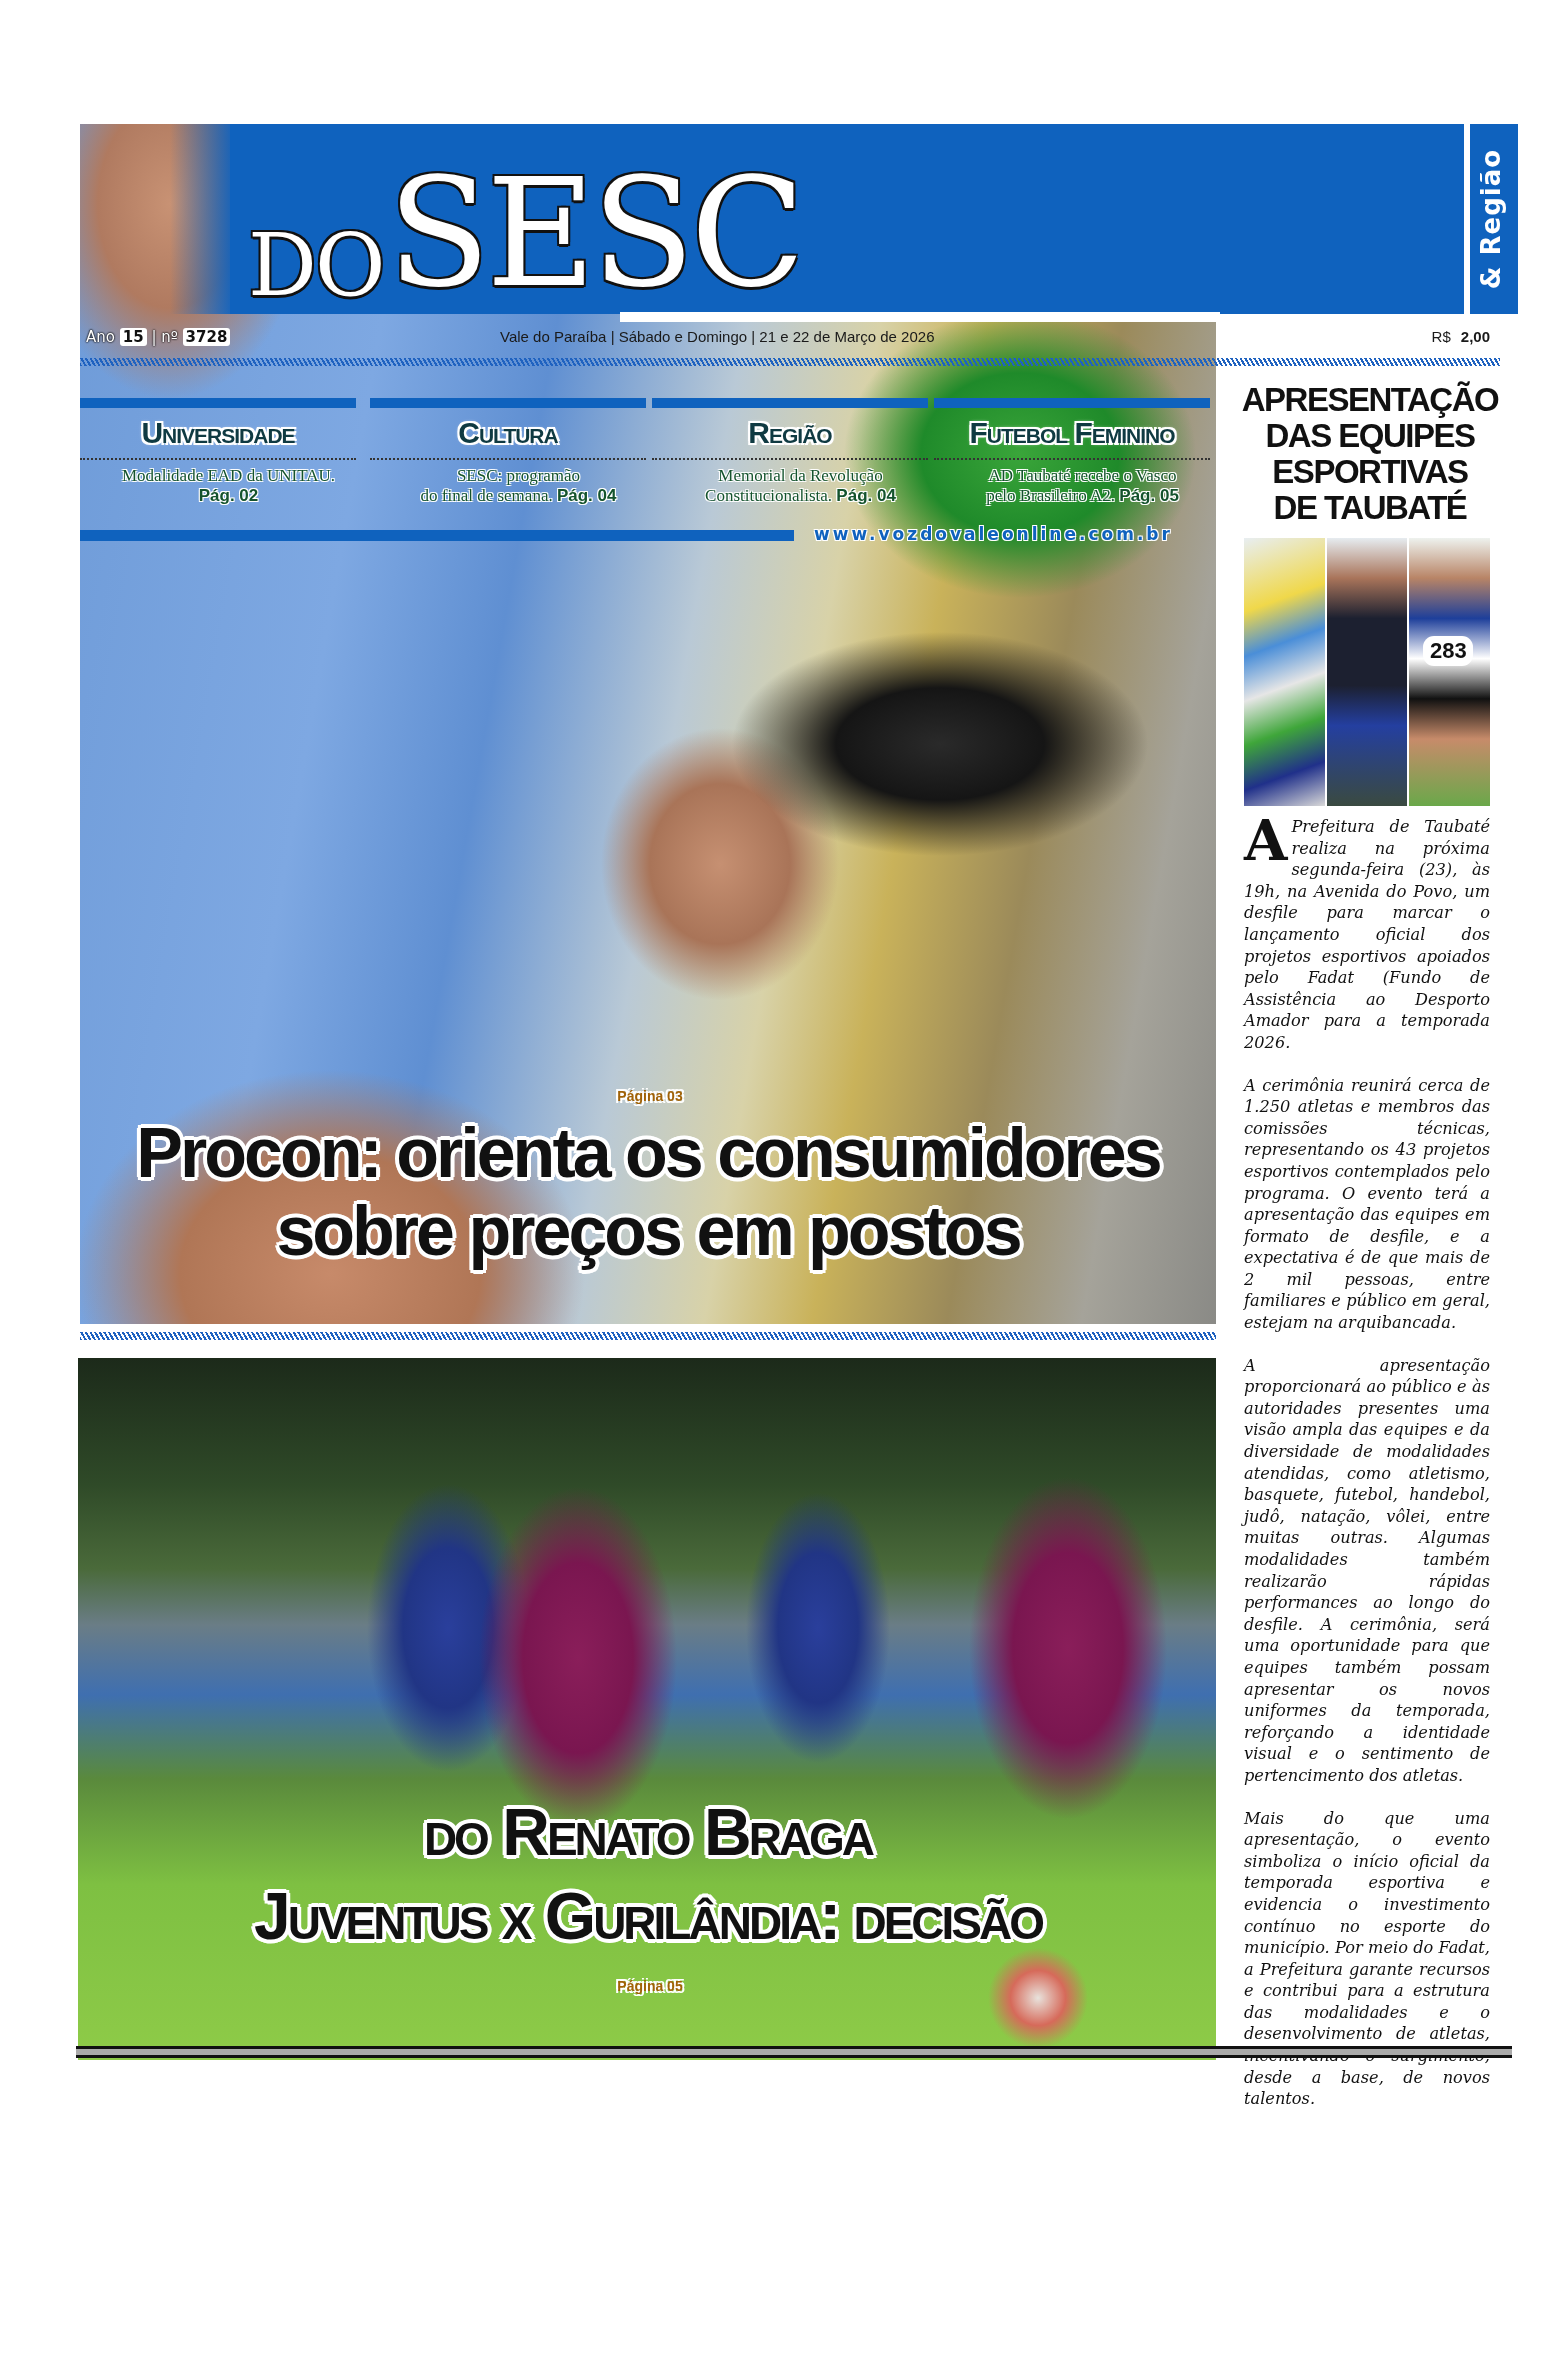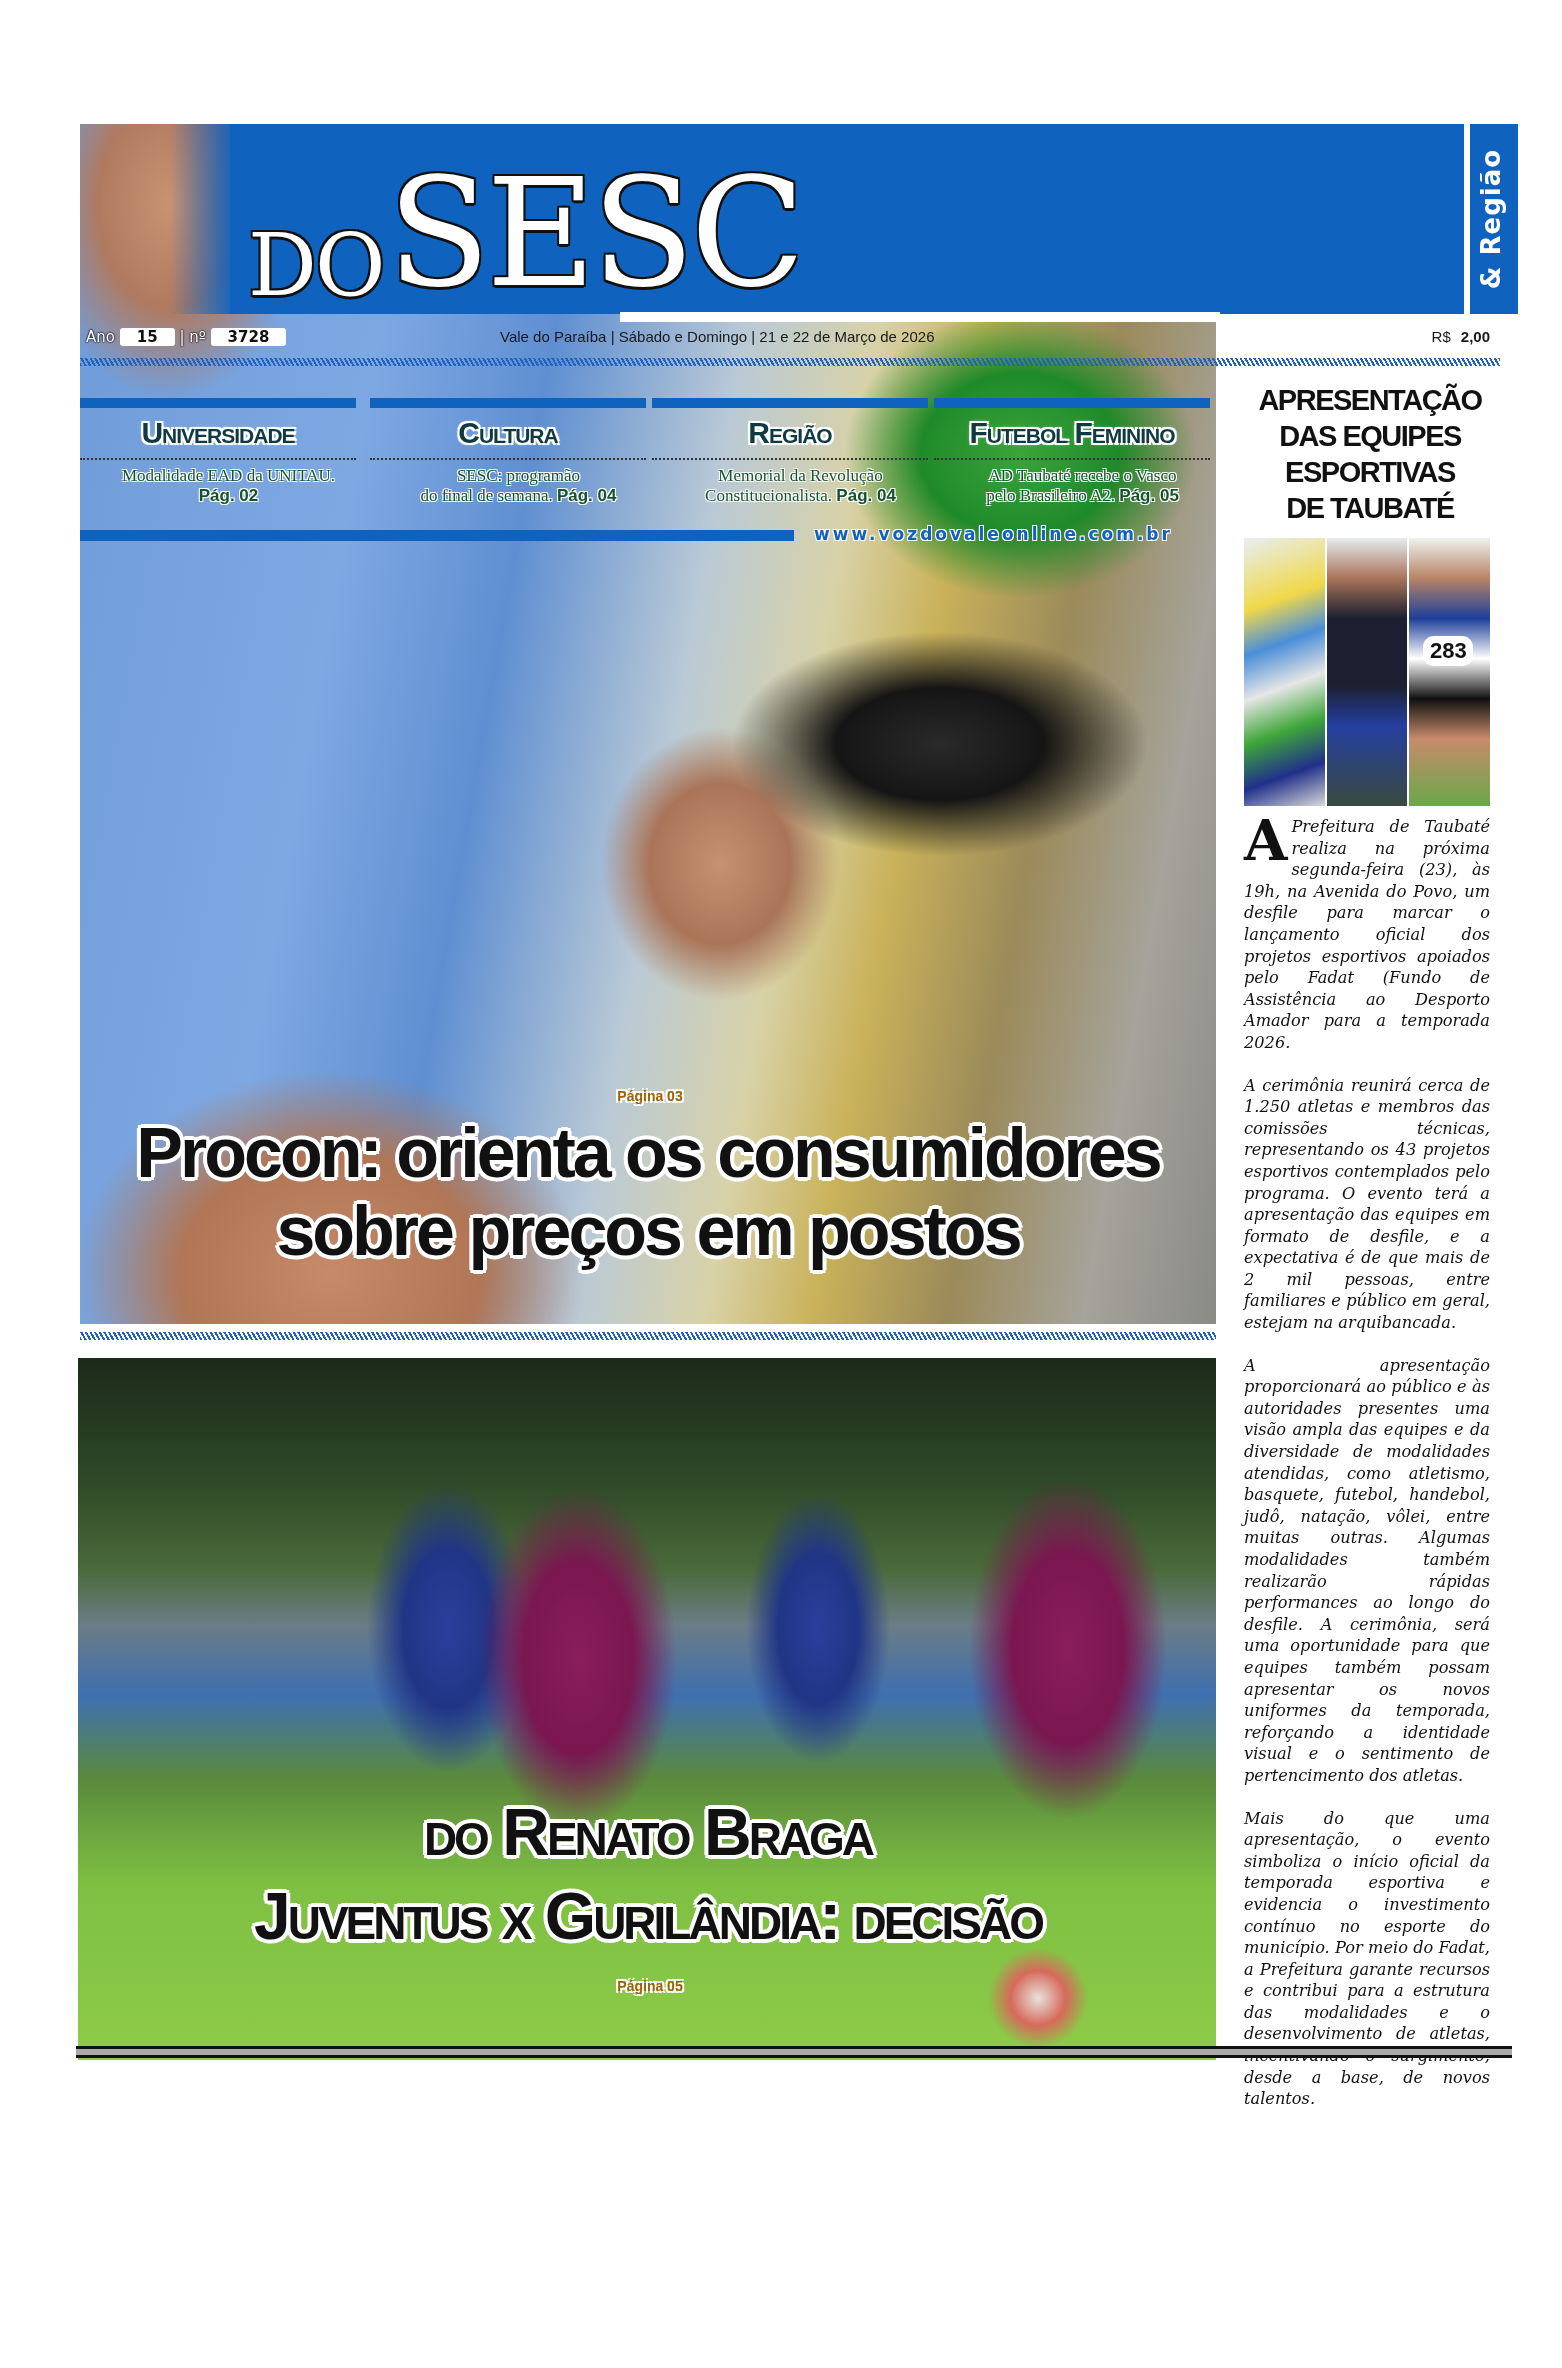--- a/index.html
+++ b/index.html
@@ -23,21 +23,21 @@
     font-family:"DejaVu Serif",serif;color:#ffffff;line-height:1;
     text-shadow:-2px -2px 0 #111,2px -2px 0 #111,-2px 2px 0 #111,2px 2px 0 #111,0 3px 0 #111;}
   #masthead-title .big{font-size:150px;letter-spacing:-4px;}
   #masthead-title .small{font-size:86px;letter-spacing:-2px;margin:0 4px 0 12px;}
   #regiao-tab{left:1464px;top:124px;width:48px;height:190px;background:#0f62be;border-left:6px solid #ffffff;}
   #regiao-text{left:1464px;top:124px;width:54px;height:190px;display:flex;align-items:center;justify-content:center;}
   #regiao-text span{display:block;transform:rotate(-90deg);white-space:nowrap;color:#ffffff;font-weight:bold;font-size:26px;font-family:"DejaVu Sans",sans-serif;letter-spacing:1px;}
 
   #info-line{left:80px;top:326px;width:1432px;height:26px;font-size:15px;color:#1a1a1a;}
   #issue-info{left:6px;top:2px;color:#ffffff;font-size:15px;text-shadow:0 0 2px #000,0 0 2px #000;}
-  #issue-info b{background:#fff;color:#111;padding:0 17px;border-radius:3px;text-shadow:none;font-weight:bold;}
+  #issue-info b{background:#fff;color:#111;padding:0 3px;border-radius:3px;text-shadow:none;font-weight:bold;}
   #edition-info{left:420px;top:2px;font-family:"Liberation Sans",sans-serif;}
   #price-info{right:22px;top:2px;font-family:"Liberation Sans",sans-serif;}
   #price-info b{margin-left:10px;}
 
   .hatch{height:8px;background:repeating-linear-gradient(60deg,#1f62c0 0,#1f62c0 2px,#ffffff00 2px,#ffffff00 4px);}
   #hatch-top{left:80px;top:358px;width:1420px;}
   #hatch-mid{left:80px;top:1332px;width:1136px;height:8px;}
 
   
   .sec{position:absolute;top:398px;width:276px;text-align:center;}
@@ -70,21 +70,21 @@
       radial-gradient(circle 50px at 960px 640px, #e8e2dc 0%, #d66a5a 55%, rgba(214,106,90,0) 100%),
       linear-gradient(180deg, #1c2a1a 0%, #2f4a28 18%, #4a6a3a 30%, #6a7d86 38%, #3f6fb0 48%, #5a8a3c 60%, #7ec042 75%, #8ecb48 100%);
   }
   #bottom-headline{left:80px;top:1790px;width:1136px;text-align:center;font-family:"Liberation Sans",sans-serif;font-weight:bold;
     font-size:66px;line-height:84px;letter-spacing:-3px;color:#111;font-variant:small-caps;
     text-shadow:-3px -3px 0 #fff,3px -3px 0 #fff,-3px 3px 0 #fff,3px 3px 0 #fff,0 4px 0 #fff,4px 0 0 #fff,-4px 0 0 #fff,0 -4px 0 #fff;}
   #bottom-page{left:560px;top:1978px;width:180px;}
 
   
   #side-headline{left:1232px;top:382px;width:276px;text-align:center;font-family:"Liberation Sans",sans-serif;font-weight:bold;
-    font-size:29px;line-height:36px;letter-spacing:-1.5px;color:#111;}
+    font-size:33px;line-height:36px;letter-spacing:-1.5px;color:#111;}
   #side-photo{left:1244px;top:538px;width:246px;height:268px;display:flex;gap:2px;}
   #side-photo .p1{flex:1;background:linear-gradient(160deg,#e8eef2 0%,#f0d84a 25%,#4a8ed8 40%,#e6e6e6 55%,#3fa63a 70%,#20308a 85%,#d8d8d8 100%);}
   #side-photo .p2{flex:1;background:linear-gradient(180deg,#e6ecf0 0%,#a9745a 15%,#1c2030 30%,#1c2030 55%,#243fa0 70%,#3a4a40 100%);}
   #side-photo .p3{flex:1;background:linear-gradient(180deg,#eef2ee 0%,#b88466 15%,#1e3f9a 30%,#ffffff 45%,#111 60%,#c78b6a 75%,#6aa84a 100%);position:relative;}
   #bib{position:absolute;left:14px;top:98px;width:50px;height:30px;background:#fff;color:#111;font-family:"Liberation Sans",sans-serif;font-weight:bold;font-size:22px;text-align:center;line-height:30px;border-radius:11px;}
 
   #side-article{left:1244px;top:816px;width:246px;font-family:"DejaVu Serif",serif;font-style:italic;font-size:16.2px;line-height:21.6px;color:#111;text-align:justify;hyphens:auto;}
   #side-article p{margin:0 0 21px 0;}
   #side-article .dropcap{float:left;font-size:56px;line-height:44px;font-style:normal;font-weight:bold;margin:2px 4px 0 0;font-family:"DejaVu Serif",serif;}
 

